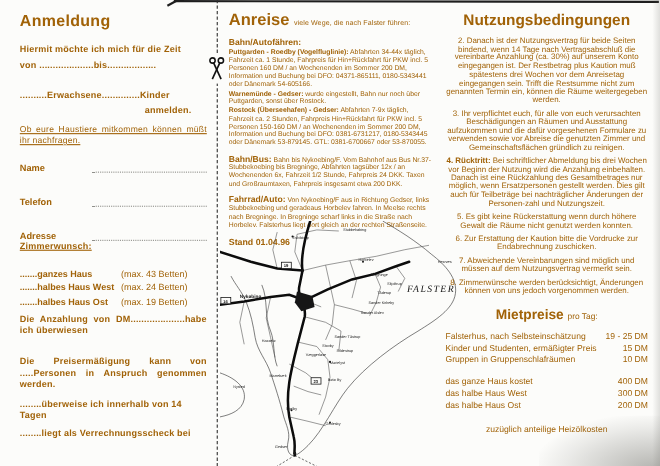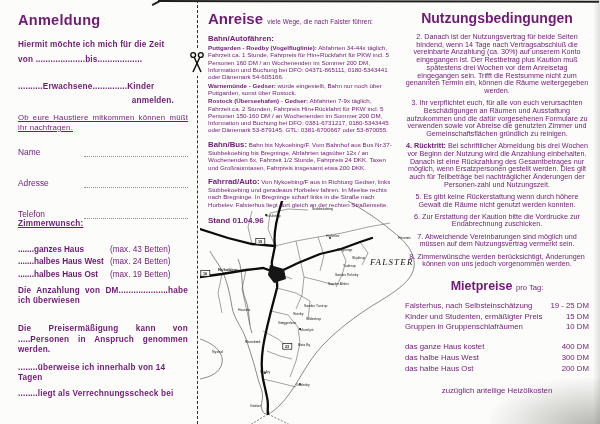--- a/index.html
+++ b/index.html
@@ -1,18 +1,18 @@
 <!DOCTYPE html>
 <html><head>
 <meta charset="utf-8">
 <style>
   html,body{margin:0;padding:0;}
   .page{
     position:relative; width:600px; height:424px; overflow:hidden;
-    background:#fcfcfa; color:#701a75;
+    background:#fcfcfa; color:#a16207;
     font-family:"Liberation Sans","DejaVu Sans",sans-serif;
   }
   
   .topline{position:absolute; top:0; left:158px; right:1px; height:2px; background:#1e1e1e; transform:rotate(0.1deg); transform-origin:left;}
   .topline::before{content:""; position:absolute; left:-7px; top:0; width:9px; height:1.6px; background:#1e1e1e; transform:rotate(-28deg); transform-origin:right;}
   .edge-right{position:absolute; top:0; right:0; width:7px; height:100%;
     background:linear-gradient(to right, rgba(90,90,85,0), rgba(90,90,85,0.18));}
   .corner-smudge{position:absolute; right:0; bottom:0; width:110px; height:46px;
     background:radial-gradient(ellipse at 95% 105%, rgba(110,110,104,0.5), rgba(110,110,104,0.12) 55%, rgba(110,110,104,0) 75%);}
   
@@ -23,21 +23,21 @@
   .col-left{left:18px; width:170px;}
   .col-mid{left:208px; width:187px;}
   .col-right{left:405px; width:184px;text-align:center;}
   p{margin:0;}
   h1.doc{font-size:14.5px; font-weight:bold; margin:6px 0 0 0; letter-spacing:0.3px;}
   
   .col-left p{font-size:8.2px; line-height:1.3; font-weight:bold; letter-spacing:0.2px;}
   .col-left .reg{font-weight:normal; font-size:7.8px;text-decoration:underline;}
   .just{text-align:justify;}
   .anm{text-align:right; padding-right:14px;}
-  .field{display:flex; align-items:flex-end; font-size:8.4px; font-weight:normal;gap:18px;}
+  .field{display:flex; align-items:flex-end; font-size:8.4px; font-weight:bold;gap:18px;}
   .field .flabel{width:48px;}
   .field .dotline{flex:1; border-bottom:1.2px dotted #8f8f8a; height:10px;}
   .room{display:flex; font-size:8.2px; margin-bottom:3.5px;}
   .room .rlabel{font-weight:bold; width:92px;}
   .room .rnote{font-weight:normal;}
   
   h1.anreise{font-size:15px; font-weight:bold; margin:4px 0 0 0;}
   h1.anreise .sub{font-size:6.4px; font-weight:normal; letter-spacing:0.1px;}
   .col-mid .sect-h{font-size:7.8px; font-weight:bold; margin-top:7px;}
   .col-mid .route, .col-mid .inline-text{font-size:6.2px; line-height:1.18; margin-top:1px; text-align:left;}
@@ -84,25 +84,25 @@
     <p style="margin-top:4px;">von   ....................bis..................</p>
     <p style="margin-top:17px;">..........Erwachsene..............Kinder</p>
     <p class="anm" style="margin-top:3px;">anmelden.</p>
     <p class="reg just" style="margin-top:6px;">Ob eure Haustiere mitkommen können müßt ihr nachfragen.</p>
 
     <div class="field" style="margin-top:13px;">
       <span class="flabel">Name</span>
       <span class="dotline"></span>
     </div>
     <div class="field" style="margin-top:20px;">
+      <span class="flabel">Telefon</span>
+      <span class="dotline"></span>
+    </div>
+    <div class="field" style="margin-top:20px;">
       <span class="flabel">Adresse</span>
-      <span class="dotline"></span>
-    </div>
-    <div class="field" style="margin-top:20px;">
-      <span class="flabel">Telefon</span>
       <span class="dotline"></span>
     </div>
 
     <p style="text-decoration:underline;">Zimmerwunsch:</p>
 
     <div style="margin-top:15px;">
       <div class="room">
         <span class="rlabel">.......ganzes Haus</span>
         <span class="rnote">(max. 43 Betten)</span>
       </div>

